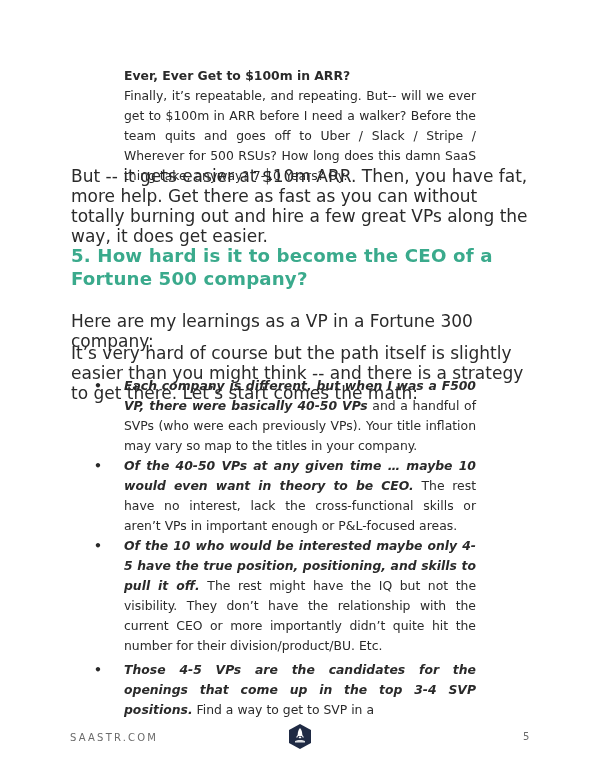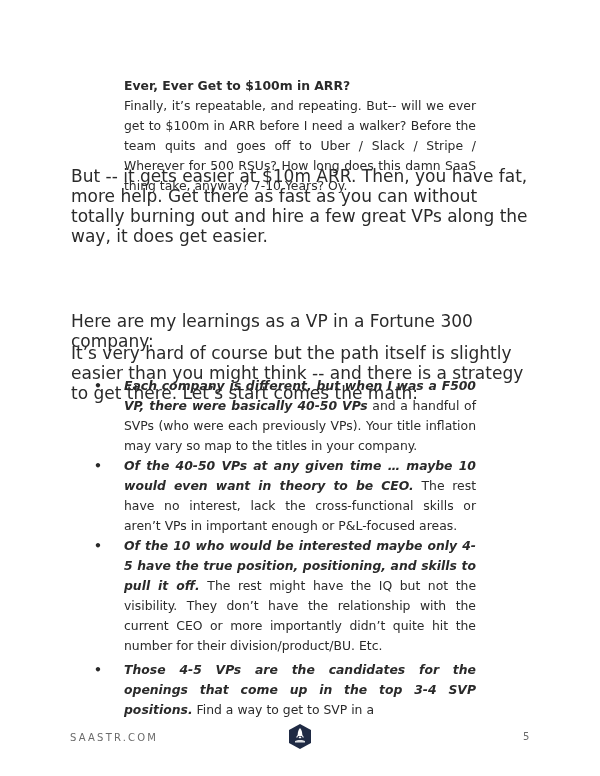--- a/index.html
+++ b/index.html
@@ -21,21 +21,20 @@
       width: 600px; height: 776px;
     }
     .quote-block {
       position: absolute;
       left: 124px;
       top: 66px;
       width: 352px;
       font-size: 12.4px;
       line-height: 20px;
       text-align: justify;
-      margin-top: 10px;
     }
     .quote-title {
       font-weight: bold;
       display: block;
     }
     .para {
       position: absolute;
       left: 71px;
       width: 460px;
       font-size: 17px;
@@ -112,20 +111,21 @@
 
 <div class="page">
 
   <div class="quote-block">
     <span class="quote-title">Ever, Ever Get to $100m in ARR?</span>
     <span>Finally, it’s repeatable, and repeating. But-- will we ever get to $100m in ARR before I need a walker? Before the team quits and goes off to Uber / Slack / Stripe / Wherever for 500 RSUs? How long does this damn SaaS thing take, anyway? 7-10 Years? Oy.</span>
   </div>
 
   <div class="para" style="top:166px;">But -- it gets easier at $10m ARR. Then, you have fat, more help. Get there as fast as you can without totally burning out and hire a few great VPs along the way, it does get easier.</div>
 
+  <div class="heading">5. How hard is it to become the CEO of a Fortune 500 company?</div>
 
   <div class="para" style="top:311px;">Here are my learnings as a VP in a Fortune 300 company:</div>
 
   <div class="para" style="top:343px;">It’s very hard of course but the path itself is slightly easier than you might think -- and there is a strategy to get there. Let’s start comes the math:</div>
 
   <ul class="bullets" style="top:376px;">
     <li>
       <span class="bullet-dot">•</span>
       <span class="b">Each company is different, but when I was a F500 VP, there were basically 40-50 VPs</span><span> and a handful of SVPs (who were each previously VPs). Your title inflation may vary so map to the titles in your company.</span>
     </li>

